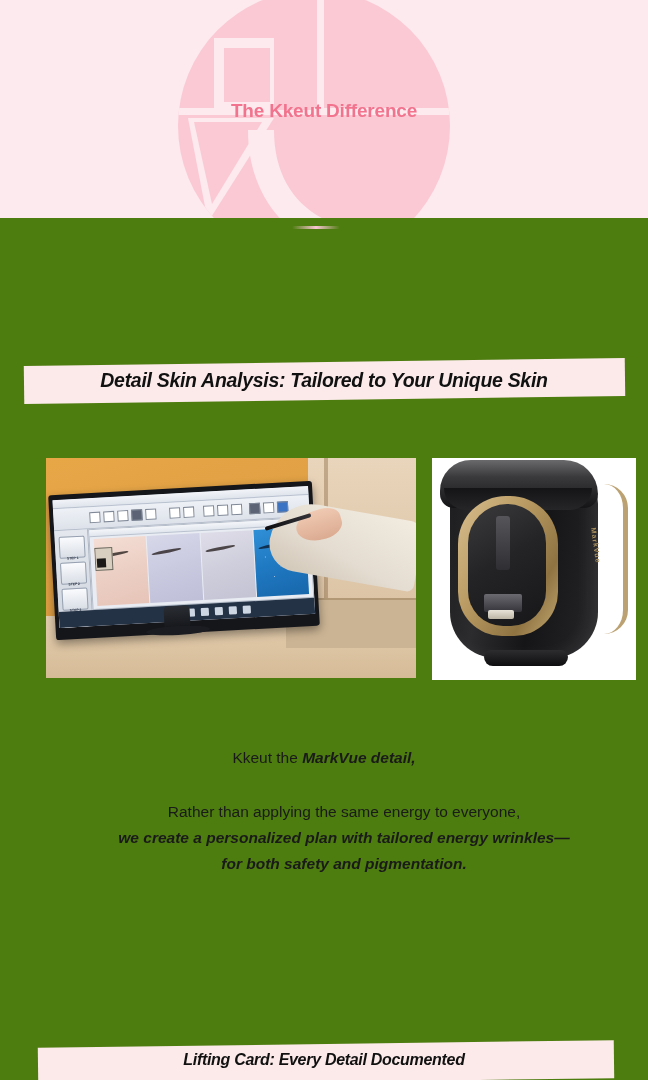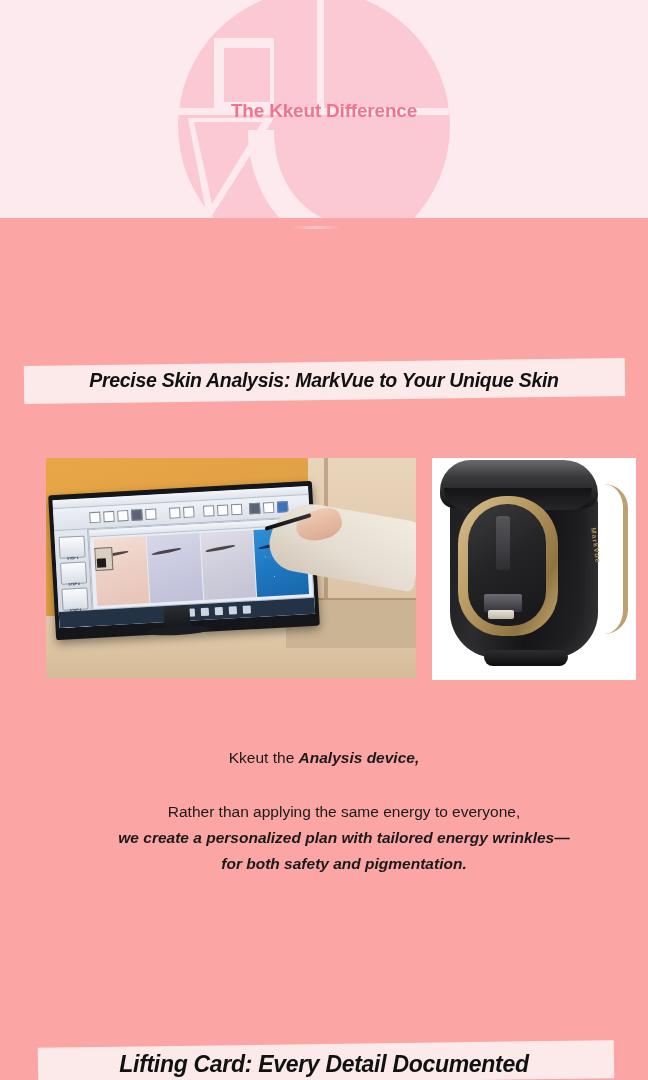--- a/index.html
+++ b/index.html
@@ -9,21 +9,21 @@
     height: 1080px;
     background: #ffffff;
     font-family: "Liberation Sans", sans-serif;
     overflow: hidden;
   }
 
   .page {
     position: relative;
     width: 648px;
     height: 1080px;
-    background: #fca5a5;
+    background: #4d7c0f;
   }
 
   
   .hero {
     position: relative;
     width: 648px;
     height: 218px;
     background: #fdeaee;
     overflow: hidden;
   }
@@ -87,21 +87,21 @@
     right: 0;
     text-align: center;
     font-weight: bold;
     font-style: italic;
     color: #111111;
     letter-spacing: -0.3px;
     z-index: 4;
   }
 
   .band-label-1 { top: 369px; font-size: 19.5px; }
-  .band-label-2 { top: 1051px; font-size: 23px; }
+  .band-label-2 { top: 1051px; font-size: 16px; }
 
   
   .image-row {
     position: absolute;
     left: 0;
     top: 458px;
     width: 648px;
     height: 222px;
   }
 
@@ -399,21 +399,21 @@
         <path d="M16 132 L84 132 L34 214 Z" fill="#fbc9d4"></path>
 
         <path d="M70 140 C70 228 140 282 236 268 L236 240 C152 252 96 214 96 140 Z" fill="#fdeaee"></path>
       </g>
     </svg>
     <div class="hero-title">The Kkeut Difference</div>
   </div>
   <div class="hero-underline"></div>
 
   <div class="band band-1"></div>
-  <div class="band-label band-label-1">Precise Skin Analysis: MarkVue to Your Unique Skin</div>
+  <div class="band-label band-label-1">Detail Skin Analysis: Tailored to Your Unique Skin</div>
 
   <div class="image-row">
 
     <div class="photo-monitor">
       <div class="wall-panel"></div>
       <div class="wall-seam"></div>
       <div class="counter"></div>
       <div class="counter-front"></div>
 
       <div class="monitor">
@@ -494,21 +494,21 @@
       </div>
       <div class="dev-gold-arc"></div>
       <div class="dev-badge"></div>
       <div class="dev-brand">MarkVue</div>
       <div class="dev-base"></div>
     </div>
   </div>
 
   <div class="copy copy-1">
     <div>
-      <span>Kkeut the </span><span class="bi">Analysis device,</span>
+      <span>Kkeut the </span><span class="bi">MarkVue detail,</span>
     </div>
   </div>
 
   <div class="copy copy-2">
     <div>Rather than applying the same energy to everyone,</div>
     <div class="bi">we create a personalized plan with tailored energy wrinkles—</div>
     <div class="bi">for both safety and pigmentation.</div>
   </div>
 
   <div class="band band-2"></div>

